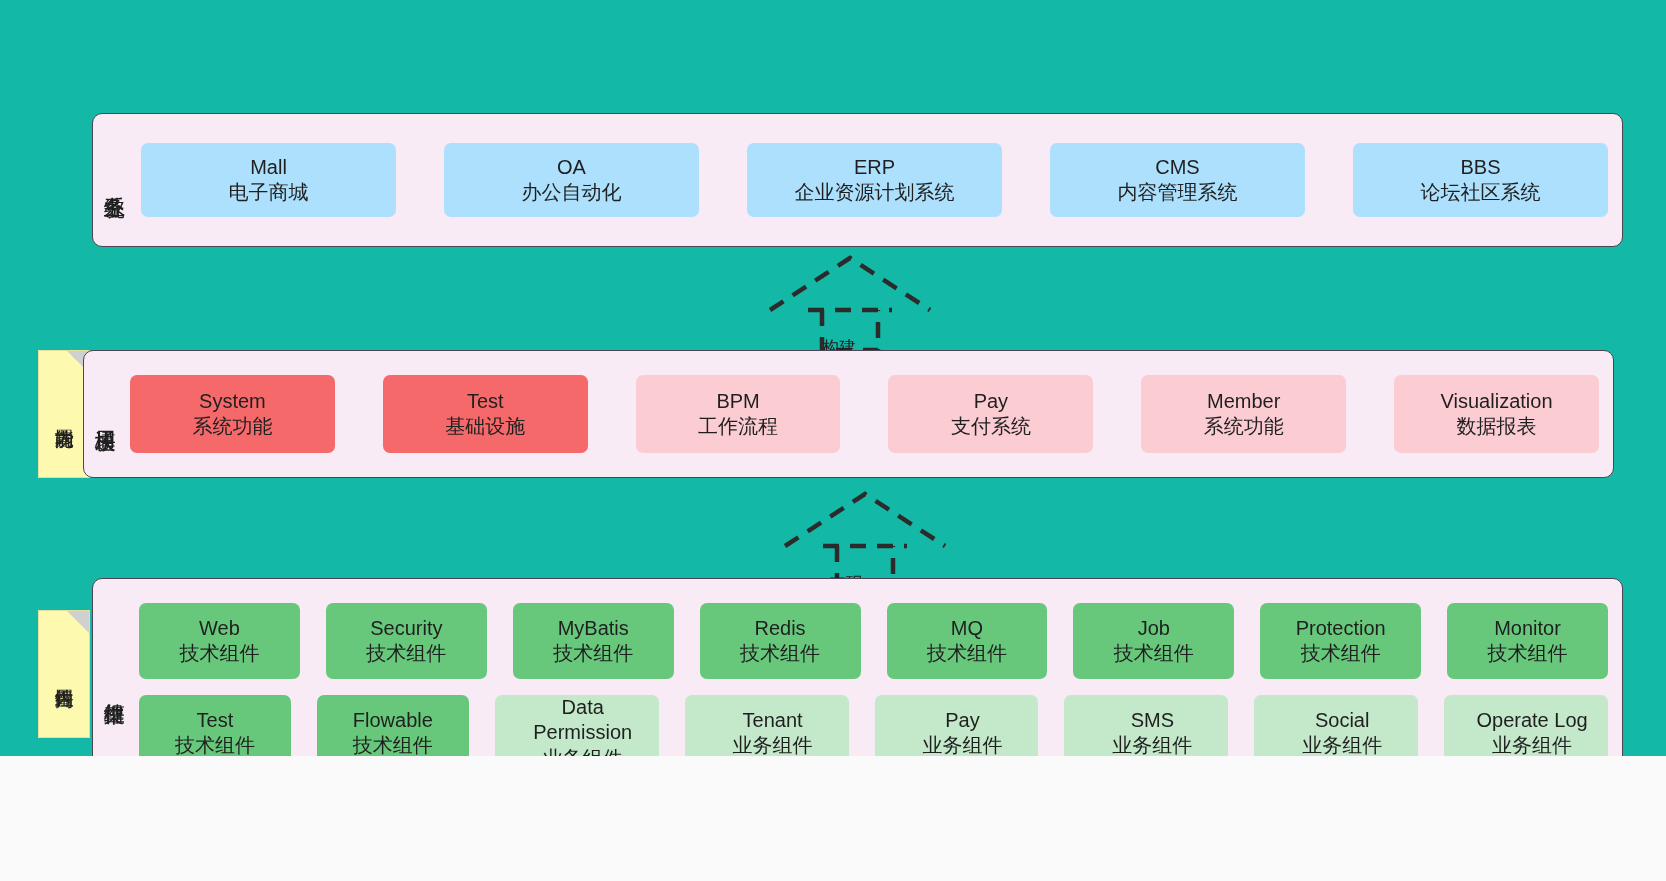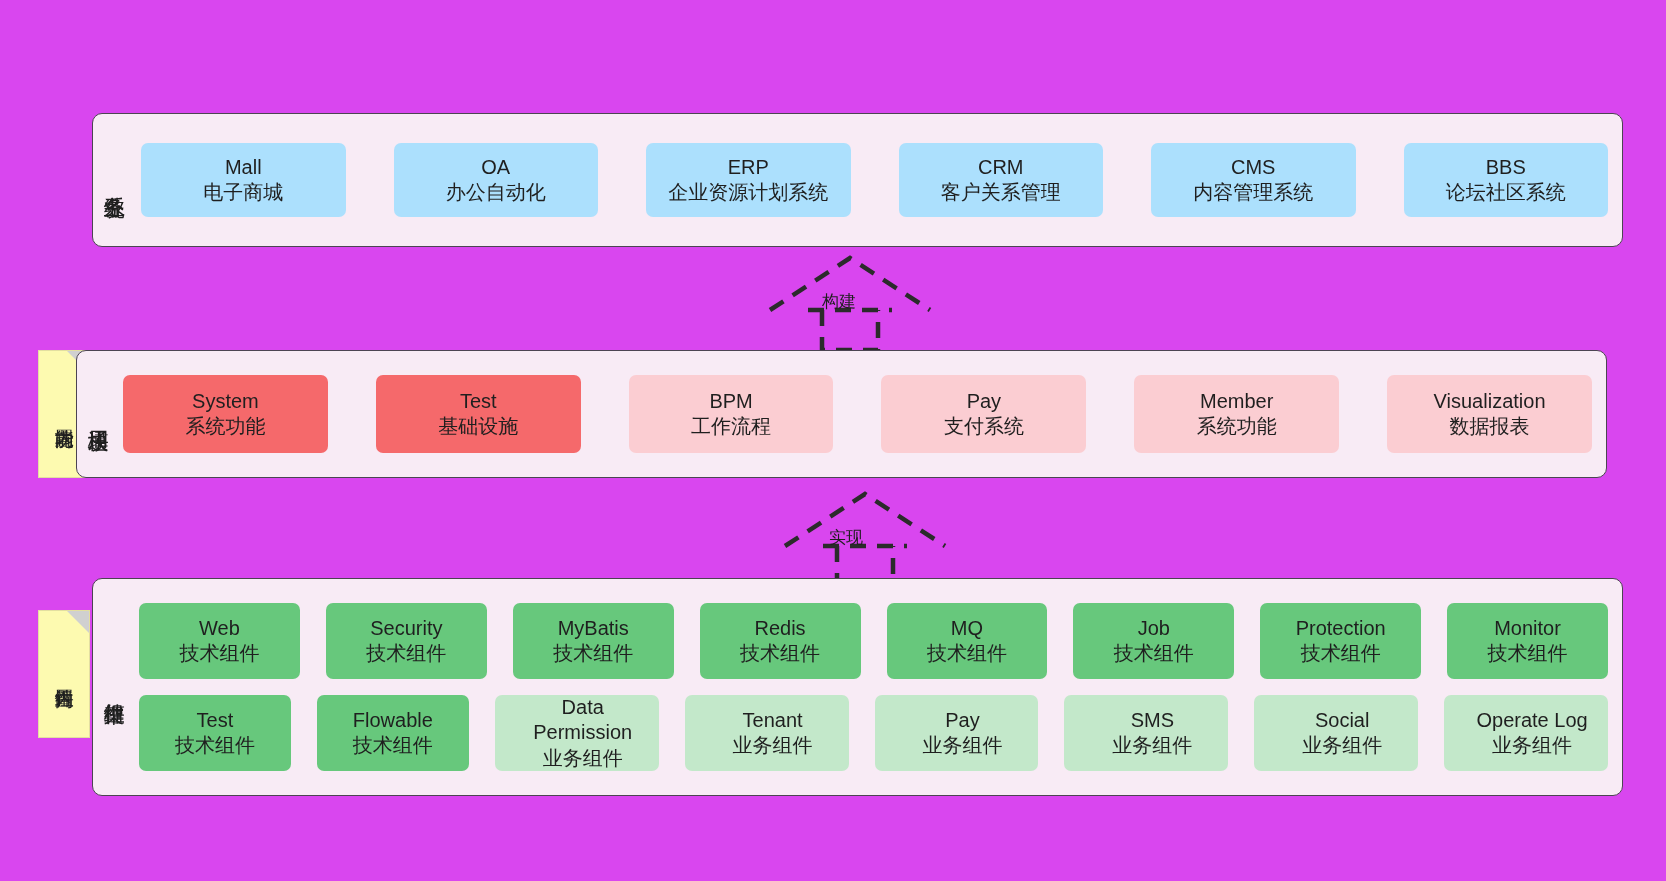--- a/index.html
+++ b/index.html
@@ -4,22 +4,22 @@
 <style>
   * { box-sizing: border-box; }
   html, body {
     margin: 0; padding: 0;
     background: #fafafa;
     font-family: "Liberation Sans", "DejaVu Sans", sans-serif;
   }
   #canvas {
     position: relative;
     width: 1666px;
-    height: 881px;
-    background: #d946ef;
+    height: 756px;
+    background: #14b8a6;
     overflow: hidden;
   }
 
   
   .layer {
     position: absolute;
     background: #f8ebf5;
     border: 1.6px solid #4c4452;
     border-radius: 10px;
     display: flex;
@@ -71,21 +71,21 @@
 
   
   .c-blue       { background: #ace0fd; }
   .c-red        { background: #f5696b; }
   .c-pink       { background: #fbcdd2; }
   .c-green      { background: #67c87c; }
   .c-lightgreen { background: #c3e8ca; padding-left: 16px; }
 
   
   #layer-business { left: 92px;  top: 113px; width: 1531px; height: 134px; }
-  #layer-common   { left: 76px;  top: 350px; width: 1531px; height: 128px; }
+  #layer-common   { left: 83px;  top: 350px; width: 1531px; height: 128px; }
   #layer-frame    { left: 92px;  top: 578px; width: 1531px; height: 218px; }
 
   #layer-business .cell { height: 74px; }
   #layer-common   .cell { height: 78px; }
   #layer-frame    .cell { height: 76px; }
 
   #layer-business .layer-body { padding-left: 6px; }
   #layer-business .row { gap: 48px; }
   #layer-common   .row { gap: 48px; }
   #layer-frame    .row { gap: 26px; }
@@ -119,20 +119,21 @@
   
   .arrow { position: absolute; }
   .arrow svg { display: block; overflow: visible; }
   .arrow-label {
     position: absolute;
     font-size: 17px;
     color: #1f1f1f;
     background: transparent;
     white-space: nowrap;
     user-select: none;
+    margin-top: 46px;
   }
   #arrow-build  { left: 760px; top: 252px; width: 180px; height: 100px; }
   #arrow-build .arrow-label  { left: 62px; top: 38px; }
   #arrow-impl   { left: 775px; top: 488px; width: 180px; height: 100px; }
   #arrow-impl .arrow-label   { left: 54px; top: 38px; }
 </style>
 </head>
 <body>
 
 <div id="canvas">
@@ -147,24 +148,20 @@
         </div>
         <div class="cell c-blue">
           <span class="t1">OA</span>
           <span class="t2">办公自动化</span>
         </div>
         <div class="cell c-blue">
           <span class="t1">ERP</span>
           <span class="t2">企业资源计划系统</span>
         </div>
         <div class="cell c-blue">
-          <span class="t1">CRM</span>
-          <span class="t2">客户关系管理</span>
-        </div>
-        <div class="cell c-blue">
           <span class="t1">CMS</span>
           <span class="t2">内容管理系统</span>
         </div>
         <div class="cell c-blue">
           <span class="t1">BBS</span>
           <span class="t2">论坛社区系统</span>
         </div>
       </div>
     </div>
   </div>

